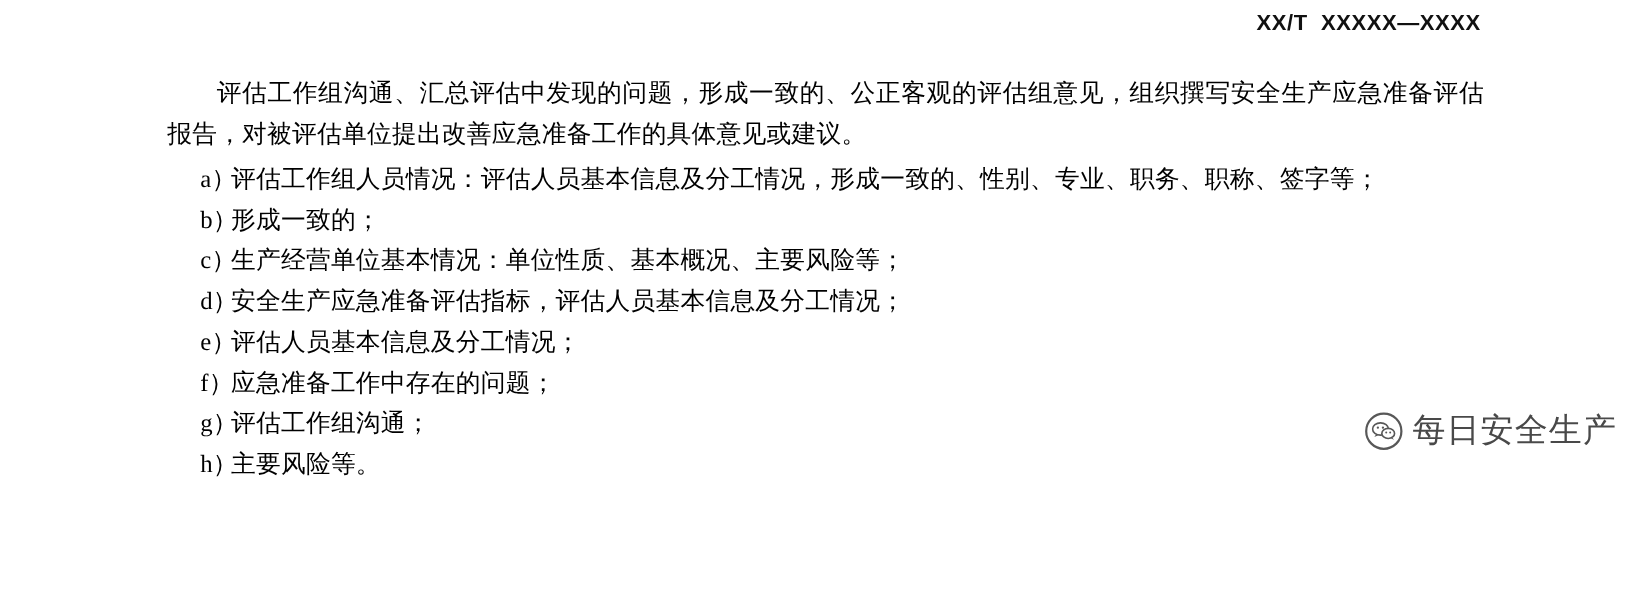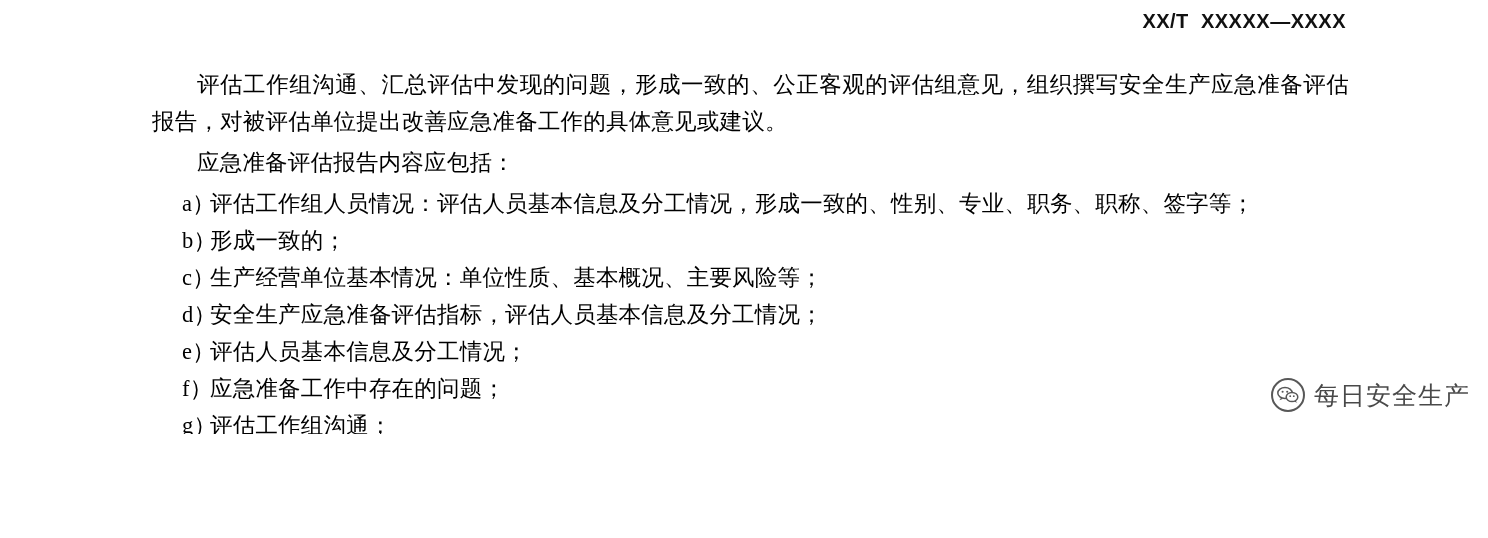--- a/index.html
+++ b/index.html
@@ -83,36 +83,35 @@
     height: 34px;
     border-radius: 50%;
     border: 2px solid #4a4a4a;
     display: flex;
     align-items: center;
     justify-content: center;
     box-sizing: border-box;
   }
   .watermark .wm-badge svg { display: block; }
   .watermark .wm-text {
-    font-size: 25px;
+    font-size: 30px;
     letter-spacing: 1px;
     white-space: nowrap;
   }
 </style>
 </head>
 <body>
 
 <div class="page">
 
   <div class="header">XX/T  XXXXX—XXXX</div>
 
   <div class="body-block">
 
     <p class="para">评估工作组沟通、汇总评估中发现的问题，形成一致的、公正客观的评估组意见，组织撰写安全生产应急准备评估报告，对被评估单位提出改善应急准备工作的具体意见或建议。</p>
-    <p class="para noindent">应急准备评估报告内容应包括：</p>
 
     <ul class="list">
       <li>
         <span class="marker">a）</span>
         <span class="item-text">评估工作组人员情况：评估人员基本信息及分工情况，形成一致的、性别、专业、职务、职称、签字等；</span>
       </li>
       <li>
         <span class="marker">b）</span>
         <span class="item-text">形成一致的；</span>
       </li>

